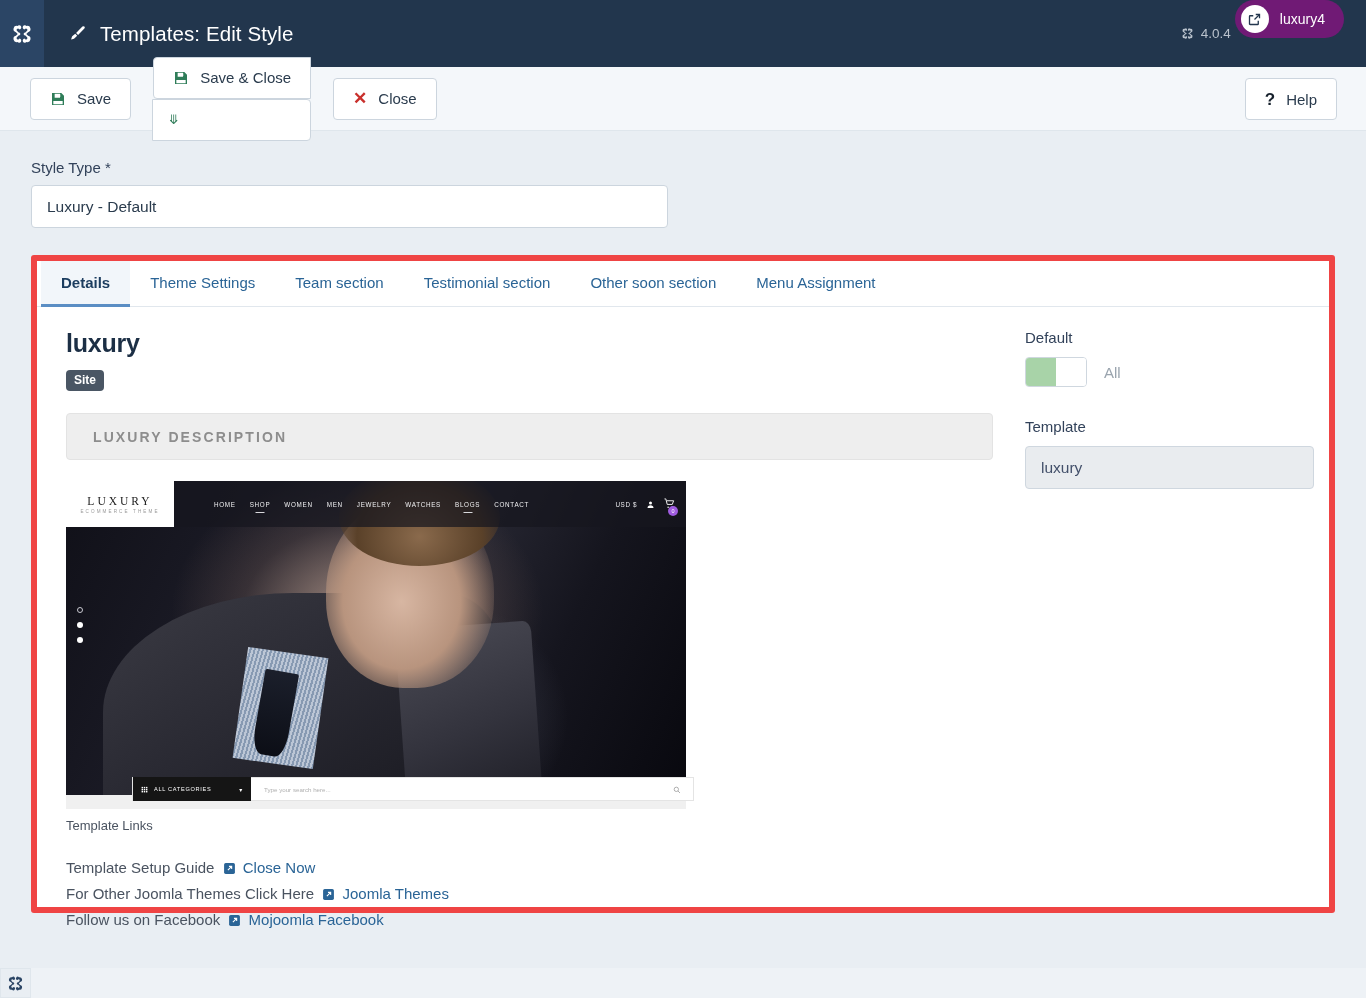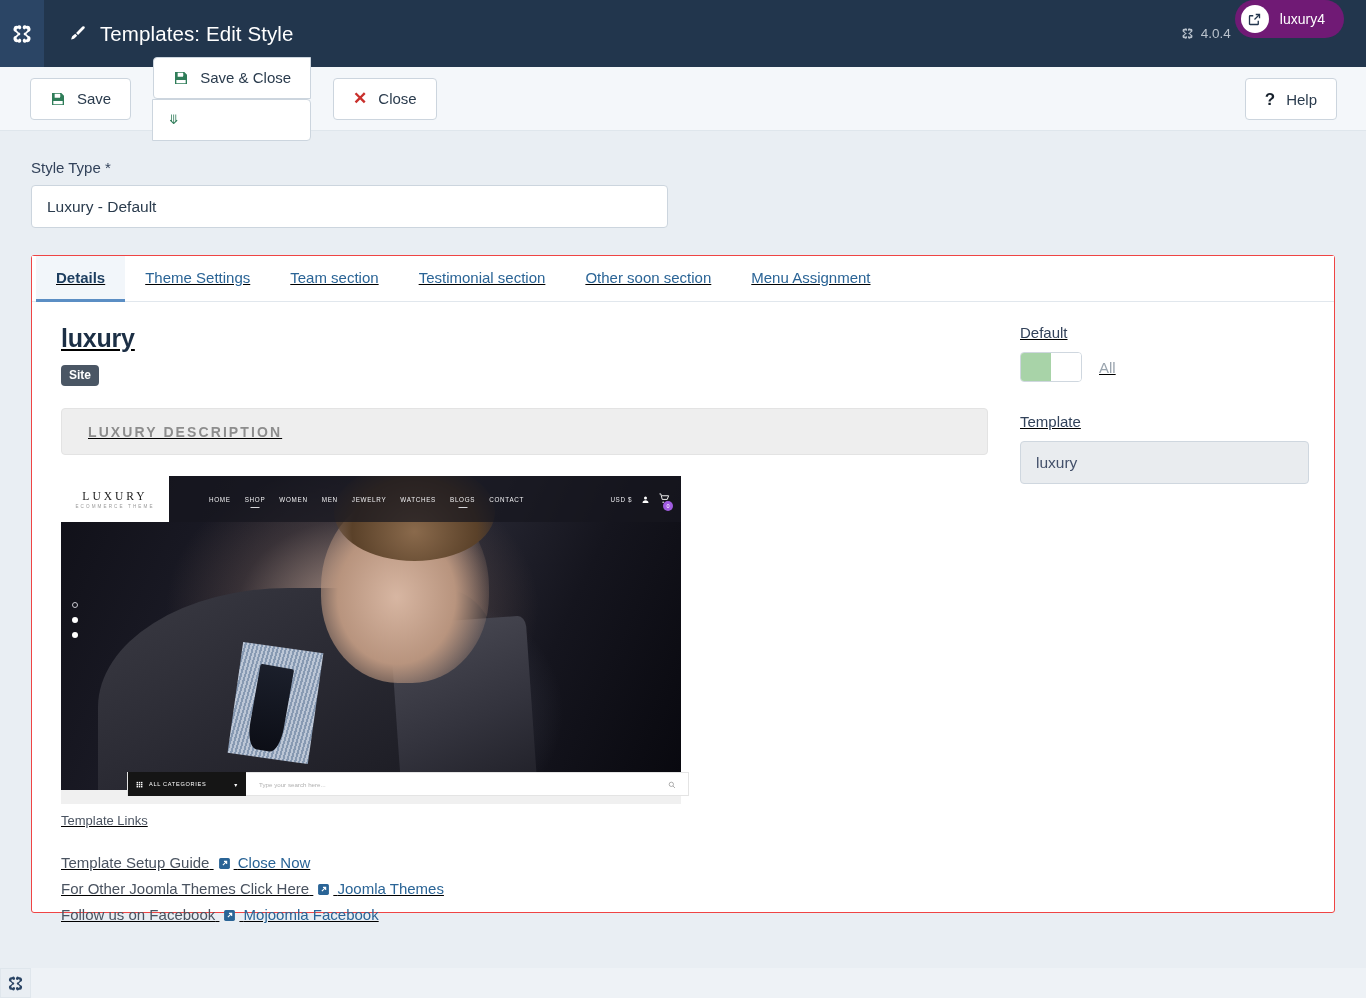--- a/index.html
+++ b/index.html
@@ -112,25 +112,24 @@
     font-size: 15.5px;
     color: #2a3b4d;
     padding: 0 15px;
     font-family: "Liberation Sans", sans-serif;
   }
 
   
   .card {
     margin: 27px 31px 0 31px;
     background: #ffffff;
-    border: 1px solid #ef4444;
+    border: 6px solid #ef4444;
     border-radius: 3px;
     height: 658px;
     position: relative;
-    text-decoration: underline;
   }
   .tabs {
     display: flex;
     border-bottom: 1px solid #e1e7ed;
     height: 46px;
     background: #ffffff;
     padding-left: 4px;
   }
   .tab {
     padding: 0 20px;

